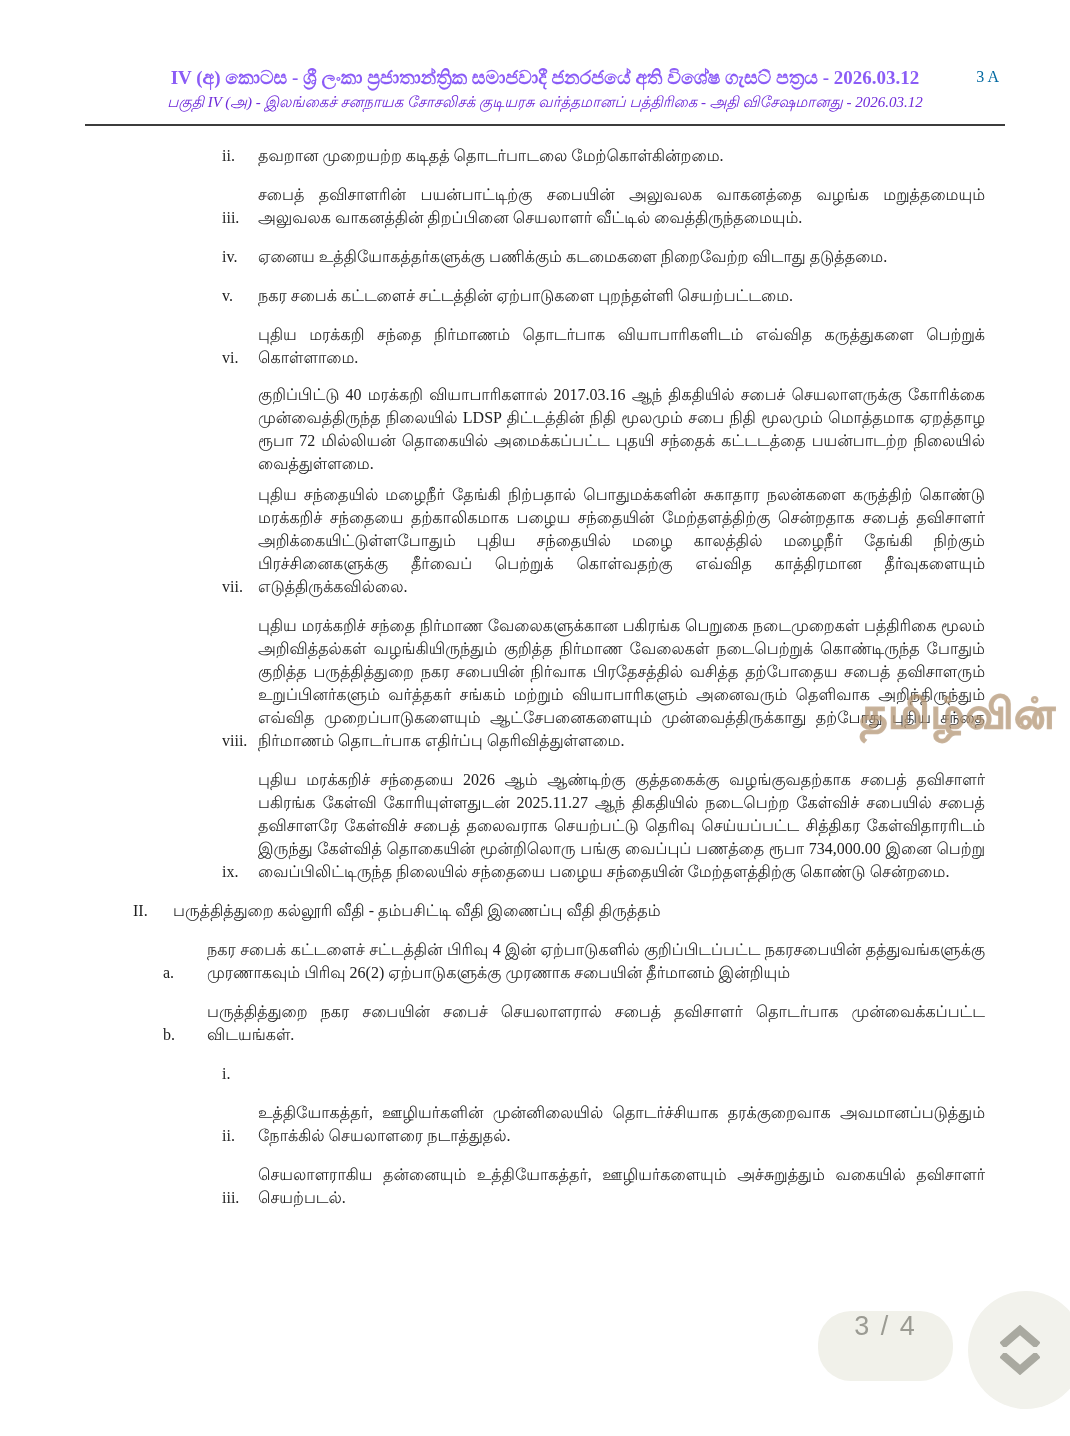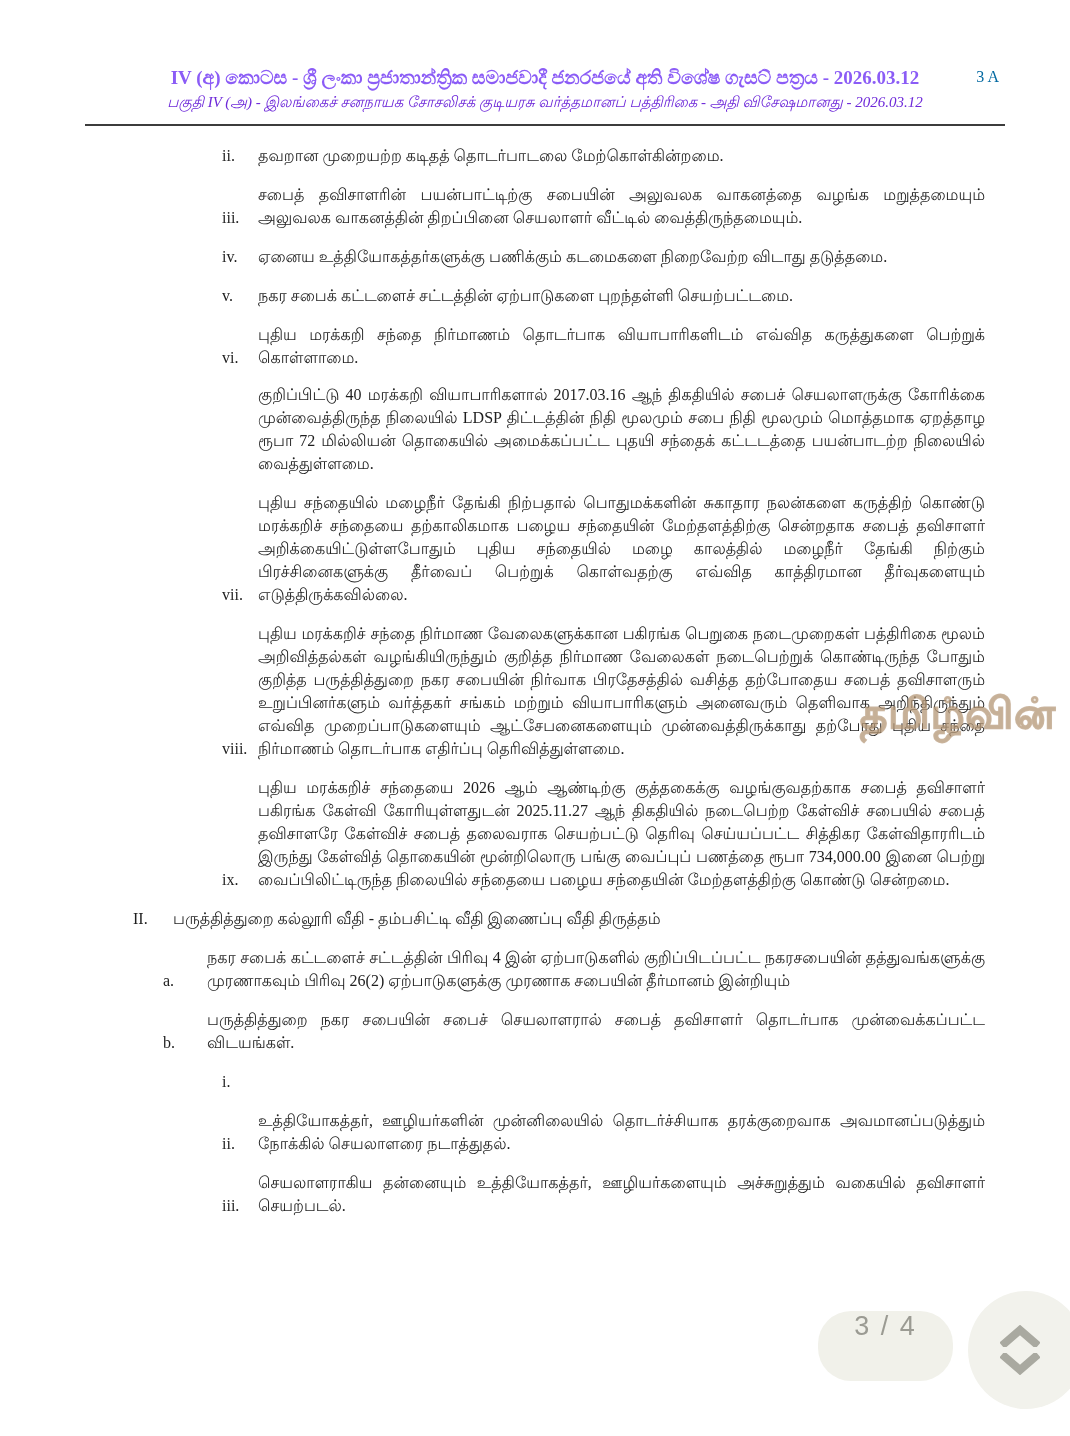--- a/index.html
+++ b/index.html
@@ -56,21 +56,21 @@
   
   .lvl1 { padding-left: 133px; padding-right: 85px; margin-top: 4px; }
   .lvl1 .mk { width: 40px; }
   .lvl1 .txt { text-align: left; }
   
   .lvl2 { padding-left: 163px; padding-right: 85px; }
   .lvl2 .mk { width: 44px; }
   
   .cont {
     padding-left: 258px; padding-right: 85px;
-    margin-top: -2px; margin-bottom: 16px;
+    margin-top: -2px; margin-bottom: 8px;
     text-align: justify;
   }
 
   
   .watermark {
     position: absolute;
     left: 860px; top: 690px;
     font-size: 42px;
     font-weight: bold;
     letter-spacing: 1px;

